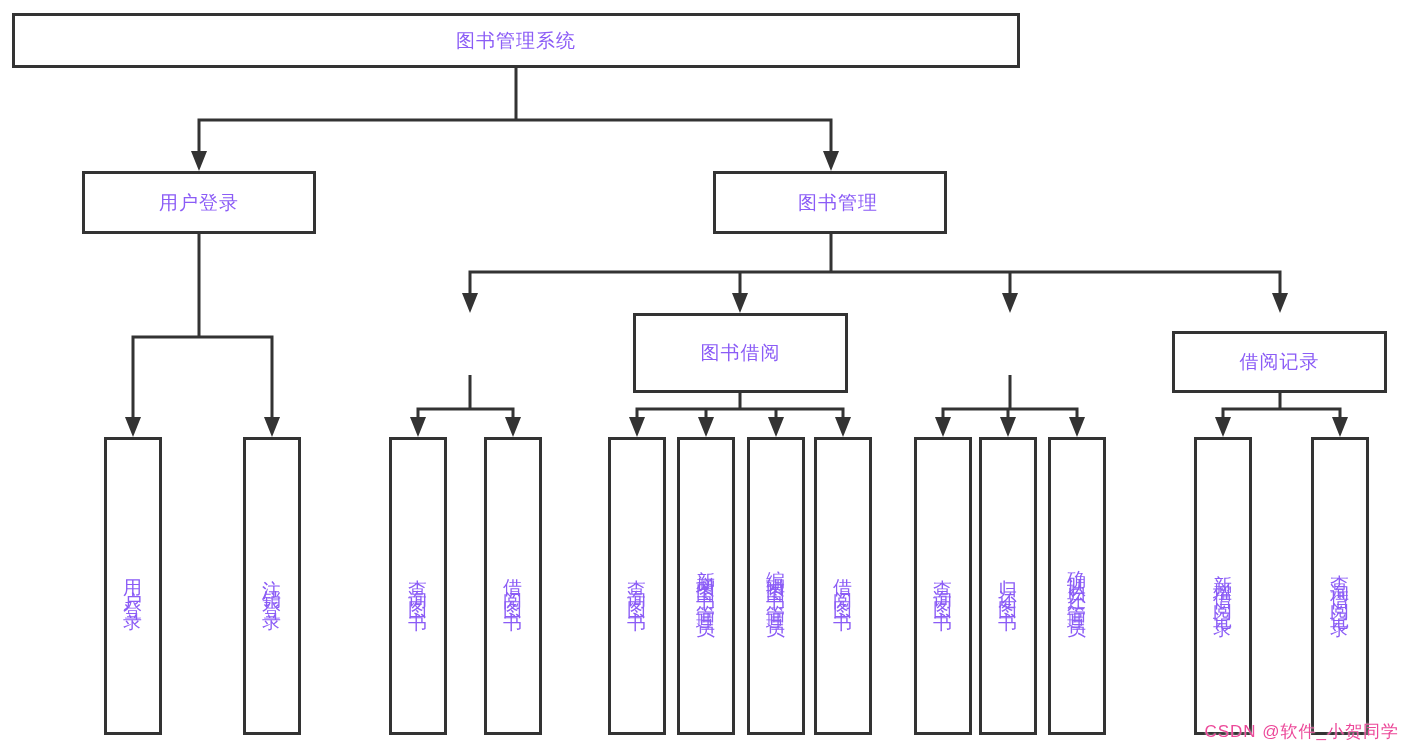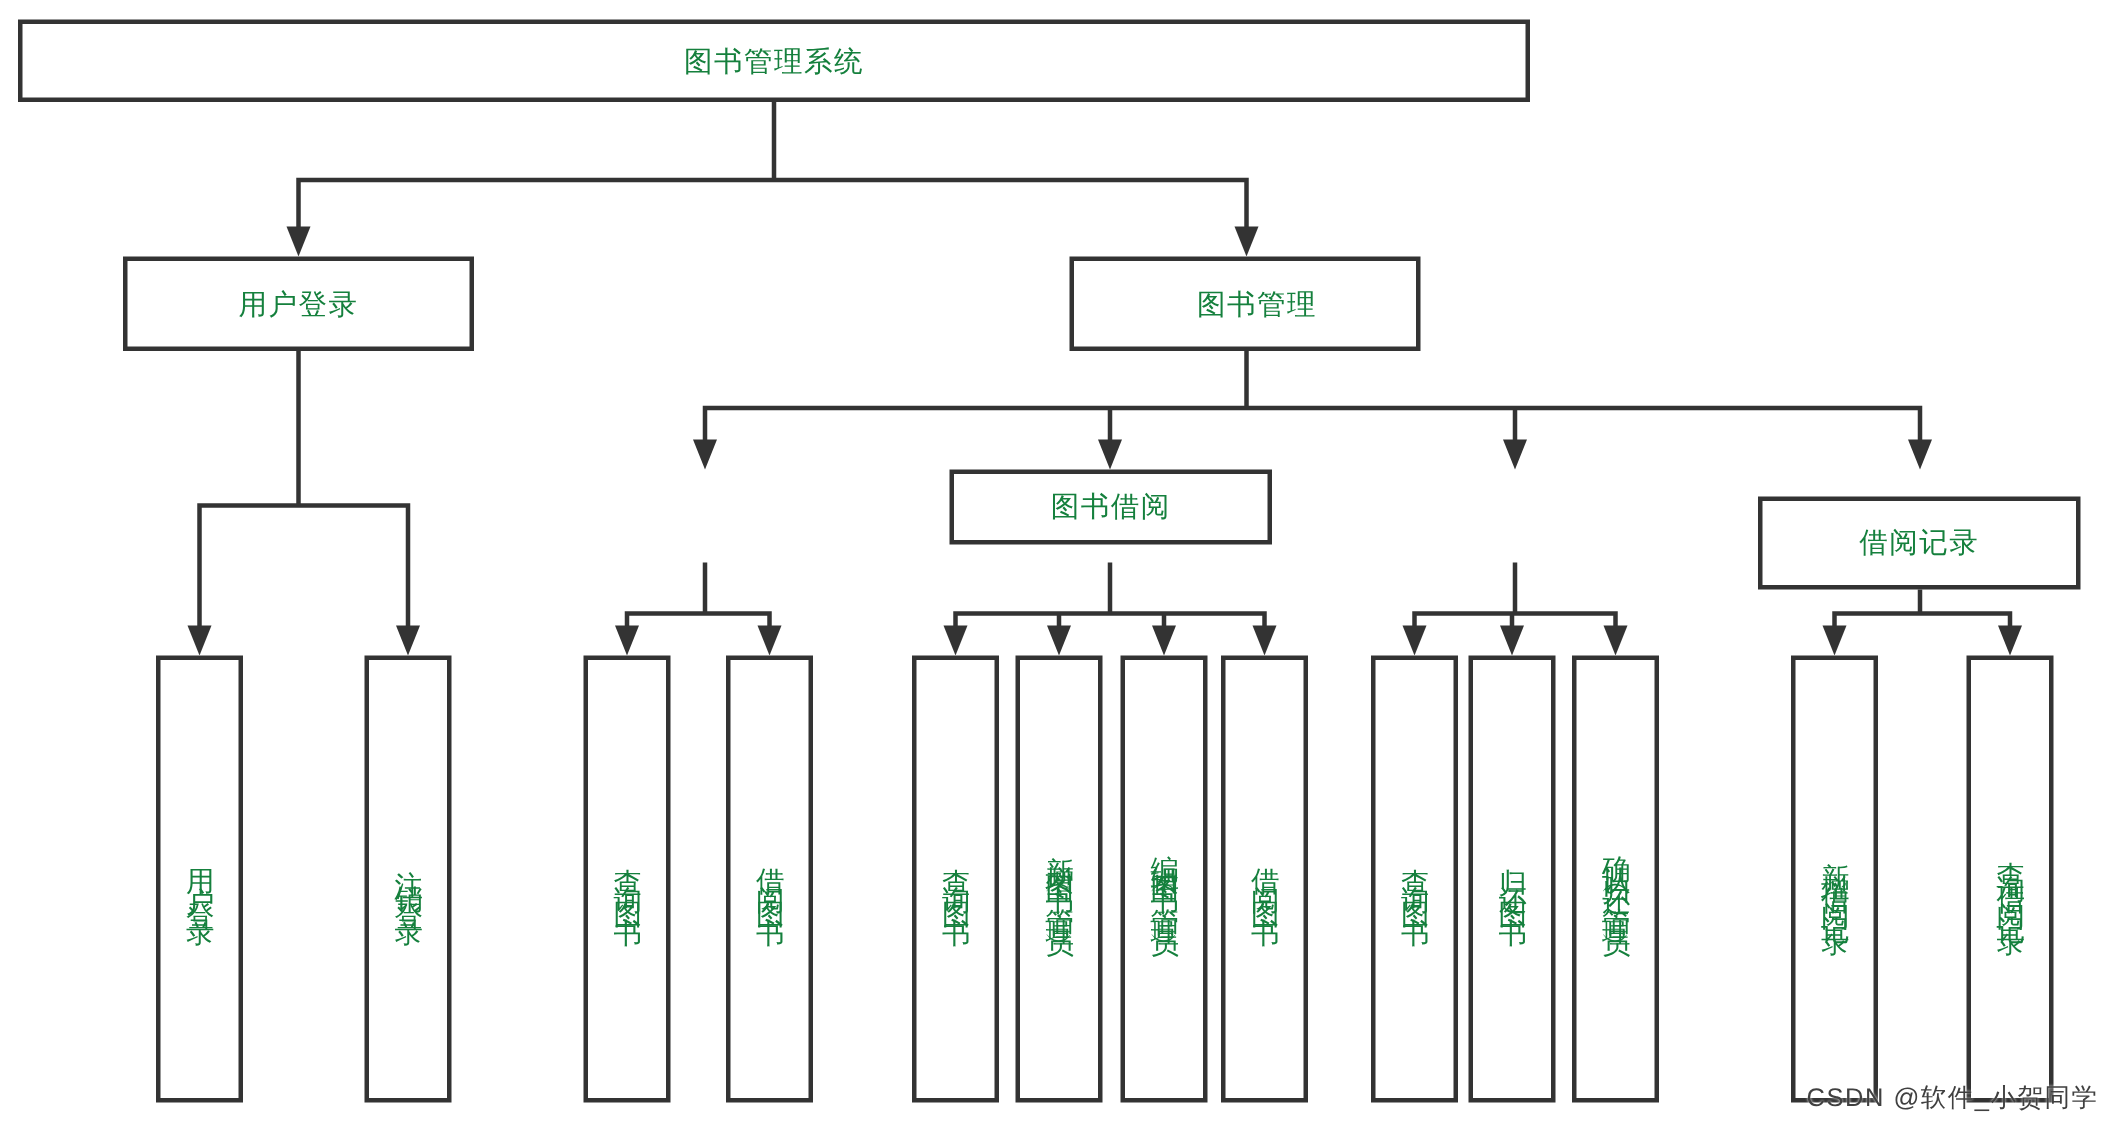--- a/index.html
+++ b/index.html
@@ -4,30 +4,30 @@
 <style>
   html,body { margin:0; padding:0; background:#ffffff; }
   .canvas {
     position:relative; width:1405px; height:747px; background:#ffffff;
     font-family:"Liberation Sans","DejaVu Sans",sans-serif; overflow:hidden;
   }
   .connectors { position:absolute; left:0; top:0; }
   .box {
     position:absolute; box-sizing:border-box; background:#ffffff;
     border:3px solid #333333; display:flex; align-items:center; justify-content:center;
-    color:#15803d;
+    color:#8b5cf6;
   }
   .hlabel { font-size:19px; letter-spacing:1px; white-space:nowrap; }
   .vlabel {
     writing-mode:vertical-rl; text-orientation:mixed;
     font-size:19px; letter-spacing:11px; line-height:1; white-space:nowrap;
   }
   .watermark {
     position:absolute; right:6px; bottom:4px; font-size:17px;
-    color:#404040; letter-spacing:1px; text-shadow:0 0 2px #ffffff; white-space:nowrap;
+    color:#ec4899; letter-spacing:1px; text-shadow:0 0 2px #ffffff; white-space:nowrap;
   }
 </style>
 </head>
 <body>
 
 <div class="canvas">
 
   <svg class="connectors" width="1405" height="747" viewBox="0 0 1405 747">
     <path fill="none" stroke="#333333" stroke-width="3" d="
       M516 68 V121.5
@@ -90,21 +90,21 @@
     <span class="hlabel">图书管理系统</span>
   </div>
 
   <div class="box" style="left:82px; top:171px; width:234px; height:63px;">
     <span class="hlabel">用户登录</span>
   </div>
   <div class="box" style="left:713px; top:171px; width:234px; height:63px;padding-left:16px;">
     <span class="hlabel">图书管理</span>
   </div>
 
-  <div class="box" style="left:633px; top:313px; width:215px; height:50px;">
+  <div class="box" style="left:633px; top:313px; width:215px; height:80px;">
     <span class="hlabel">图书借阅</span>
   </div>
   <div class="box" style="left:1172px; top:331px; width:215px; height:62px;font-family:Liberation Mono, monospace;">
     <span class="hlabel">借阅记录</span>
   </div>
 
   <div class="box" style="left:104px; top:437px; width:58px; height:298px;">
     <span class="vlabel">用户登录</span>
   </div>
   <div class="box" style="left:243px; top:437px; width:58px; height:298px;">

